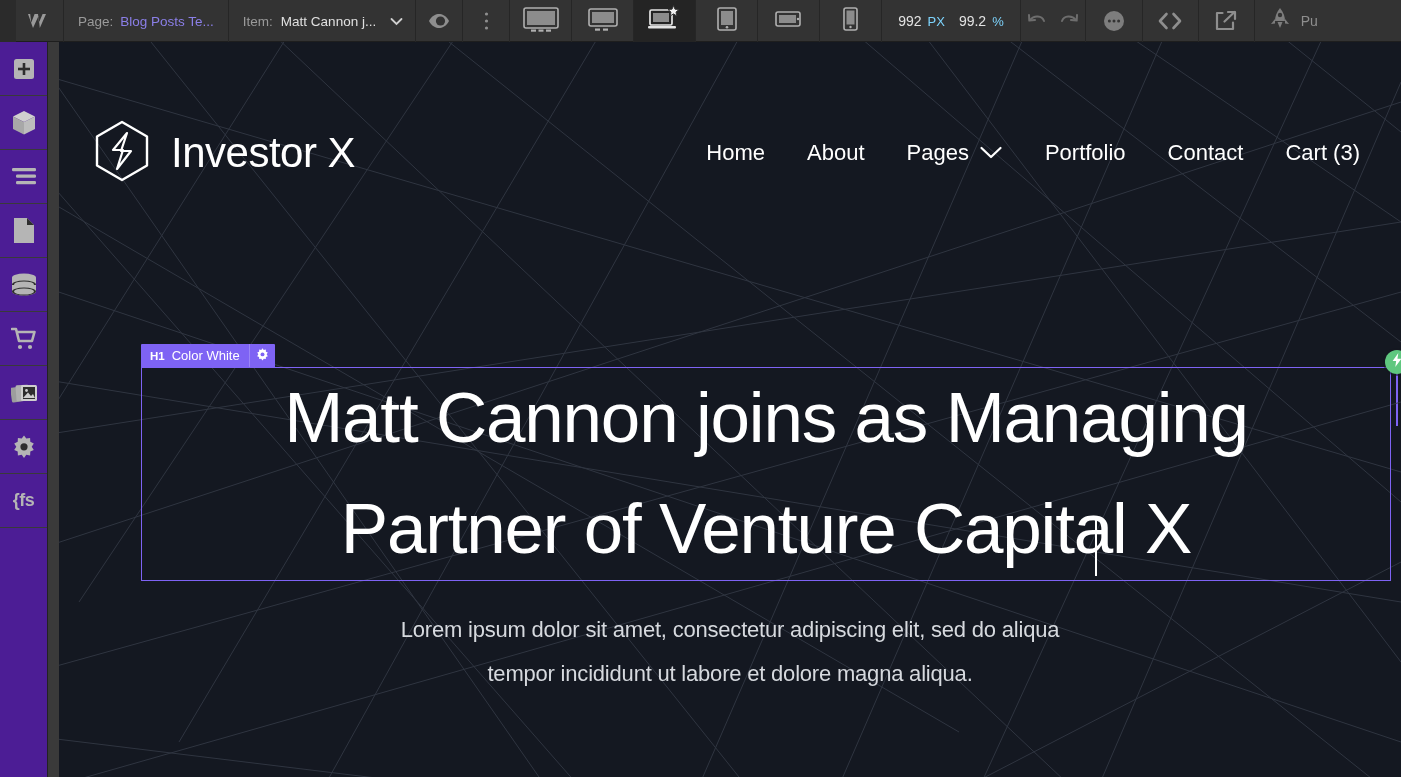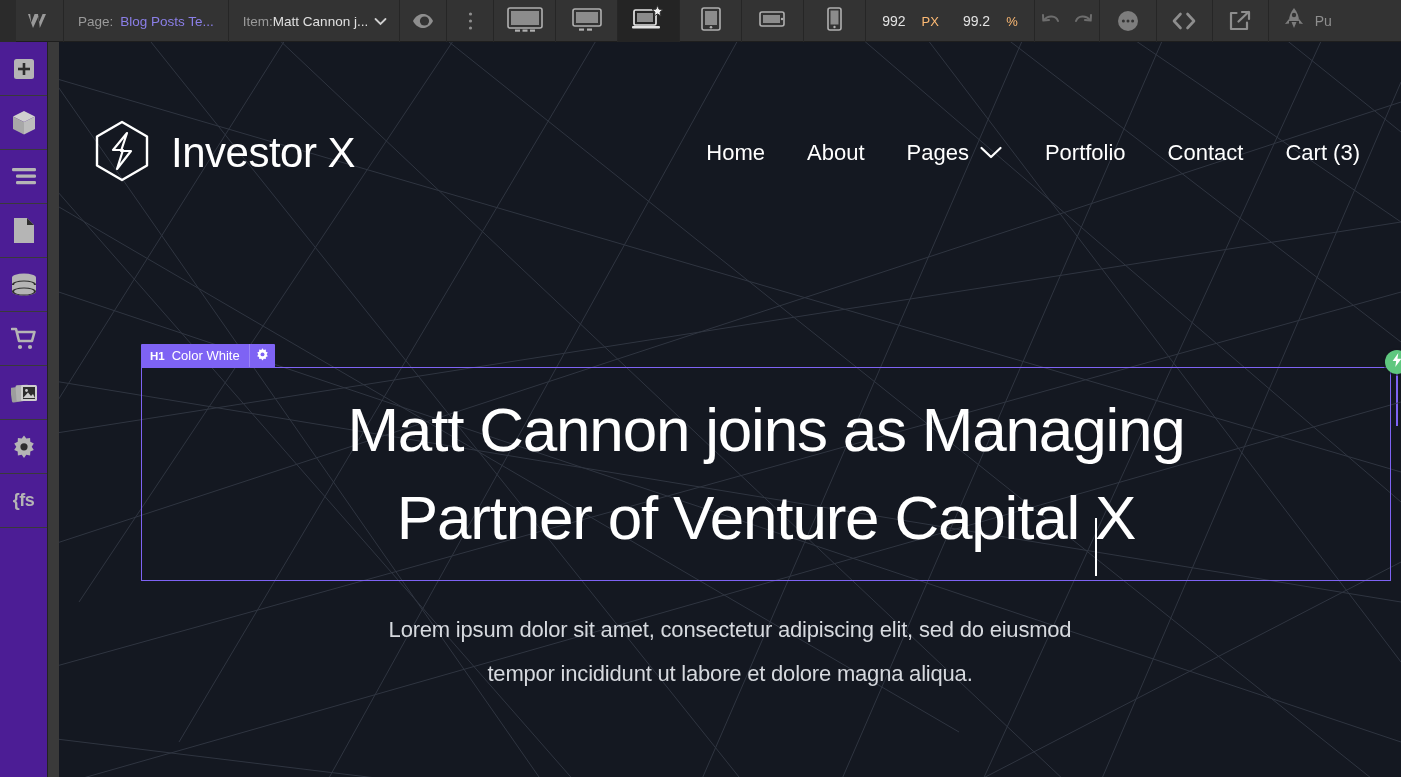--- a/index.html
+++ b/index.html
@@ -22,34 +22,34 @@
   .tb-cell {
     display:flex; align-items:center; justify-content:center;
     height:42px; position:relative;
     border-right:1px solid #262626;
   }
   .tb-cell.noborder { border-right:none; }
   .tb-logo { width:48px; }
   .tb-logo svg { display:block; }
 
   .tb-page { padding:0 14px 0 14px; gap:7px; }
-  .tb-item { padding:0 12px 0 14px; }
+  .tb-item { padding:0 12px 0 14px; gap:8px; }
   .tb-lbl { color:#9a9a9a; font-size:13.5px; }
   .tb-page-val { color:#8b7fe8; font-size:13.5px; }
   .tb-item-val { color:#e0e0e0; font-size:13.5px; }
 
   .tb-icon { width:47px; }
   .tb-icon svg { display:block; }
 
   .tb-dev { width:62px; }
   .tb-dev.active { background:#242424; }
 
-  .tb-size { padding:0 16px; gap:16px; }
+  .tb-size { padding:0 16px; gap:6px; }
   .sz-num { color:#e3e3e3; font-size:14px; }
-  .sz-unit { color:#fdba74; font-size:13px; }
+  .sz-unit { color:#7dd3fc; font-size:13px; }
 
   .tb-pub { padding-left:14px; gap:10px; }
   .pub-txt { color:#8e8e8e; font-size:14px; white-space:nowrap; }
 
   
   #sidebar {
     position:absolute; top:42px; left:0; width:48px; height:735px;
     background:#4c1d95;
     border-right:1px solid #222;
     z-index:35;
@@ -127,23 +127,23 @@
   }
   .badge-h1 { color:#ffffff; font-size:11.5px; font-weight:bold; }
   .badge-name { color:#ffffff; font-size:13px; }
   .badge-gear {
     width:26px; display:flex; align-items:center; justify-content:center;
     border-left:1px solid #9a85f7;
   }
   #heading {
     position:absolute; inset:0;
     display:flex; flex-direction:column;
-    align-items:center; justify-content:center;
+    align-items:center; justify-content:space-between;
     color:#ffffff;
-    font-size:62px; font-weight:300;
+    font-size:71px; font-weight:300;
     line-height:1.42;
     letter-spacing:-1.2px;
     text-align:center;
     white-space:nowrap;
   }
   #caret {
     position:absolute; left:953px; top:150px;
     width:2px; height:58px; background:#ffffff;
   }
   #boltbadge {
@@ -544,16 +544,16 @@
 
     <div id="heading">
       <div>Matt Cannon joins as Managing</div>
       <div>Partner of Venture Capital X</div>
     </div>
 
     <div id="caret"></div>
   </div>
 
   <div id="subtitle">
-    <div>Lorem ipsum dolor sit amet, consectetur adipiscing elit, sed do eiusmod</div>
+    <div>Lorem ipsum dolor sit amet, consectetur adipiscing elit, sed do aliqua</div>
     <div>tempor incididunt ut labore et dolore magna aliqua.</div>
   </div>
 </div>
 
 </body></html>

